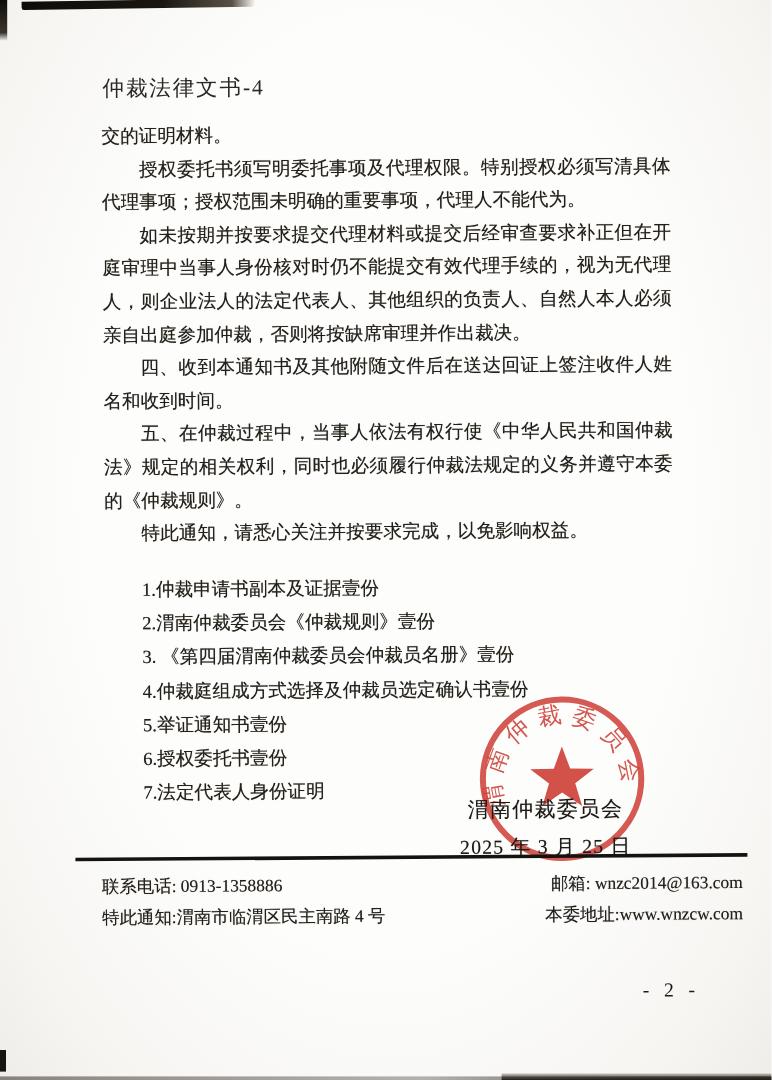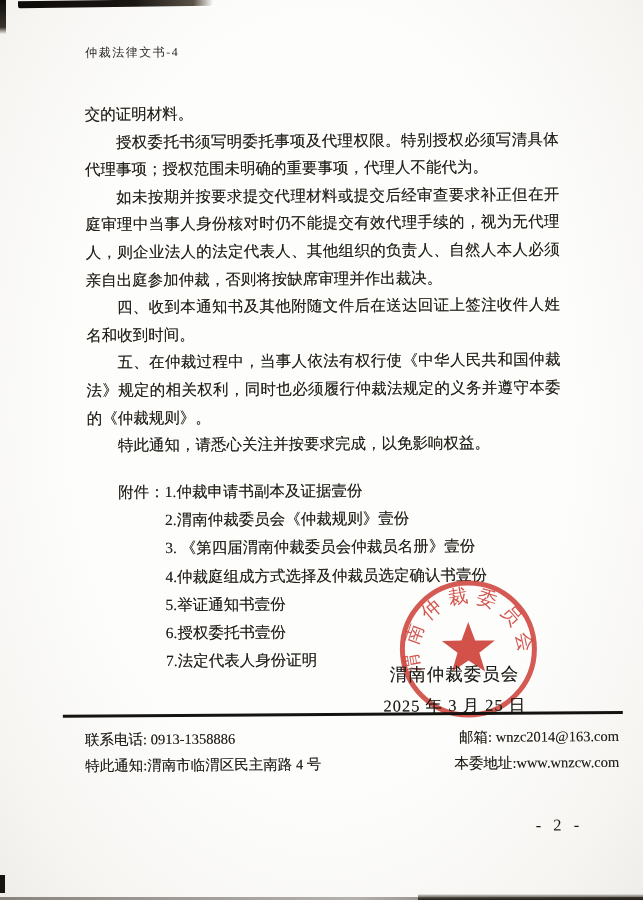--- a/index.html
+++ b/index.html
@@ -11,22 +11,22 @@
     color: #201e1c;
     overflow: hidden;
   }
   .page {
     position: absolute;
     inset: 0;
     transform: rotate(-0.4deg);
   }
   .doc-header {
     position: absolute;
-    top: 43px; left: 88px;
-    font-size: 12px;
+    top: 60px; left: 88px;
+    font-size: 18px;
     letter-spacing: 1.5px;
     color: #2a2825;
   }
   .body-text {
     position: absolute;
     top: 99px; left: 87px;
     width: 474px;
     font-size: 15.5px;
     line-height: 27.6px;
     text-align: justify;
@@ -123,21 +123,20 @@
   <div class="body-text">
     <p class="no-indent">交的证明材料。</p>
     <p>授权委托书须写明委托事项及代理权限。特别授权必须写清具体代理事项；授权范围未明确的重要事项，代理人不能代为。</p>
     <p>如未按期并按要求提交代理材料或提交后经审查要求补正但在开庭审理中当事人身份核对时仍不能提交有效代理手续的，视为无代理人，则企业法人的法定代表人、其他组织的负责人、自然人本人必须亲自出庭参加仲裁，否则将按缺席审理并作出裁决。</p>
     <p>四、收到本通知书及其他附随文件后在送达回证上签注收件人姓名和收到时间。</p>
     <p>五、在仲裁过程中，当事人依法有权行使《中华人民共和国仲裁法》规定的相关权利，同时也必须履行仲裁法规定的义务并遵守本委的《仲裁规则》。</p>
     <p>特此通知，请悉心关注并按要求完成，以免影响权益。</p>
   </div>
 
   <div class="attachments">
-    <span class="att-label">附件：</span>
     <ul>
       <li>1.仲裁申请书副本及证据壹份</li>
       <li>2.渭南仲裁委员会《仲裁规则》壹份</li>
       <li>3. 《第四届渭南仲裁委员会仲裁员名册》壹份</li>
       <li>4.仲裁庭组成方式选择及仲裁员选定确认书壹份</li>
       <li>5.举证通知书壹份</li>
       <li>6.授权委托书壹份</li>
       <li>7.法定代表人身份证明</li>
     </ul>
   </div>

